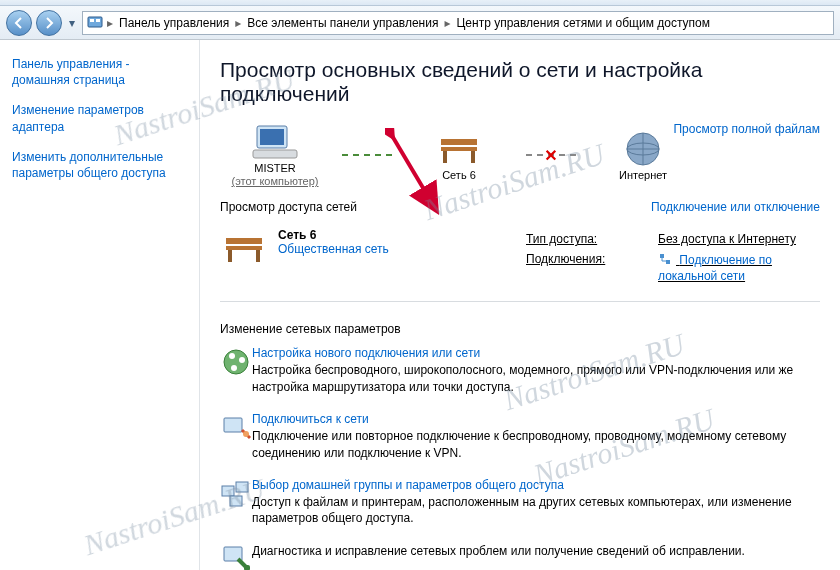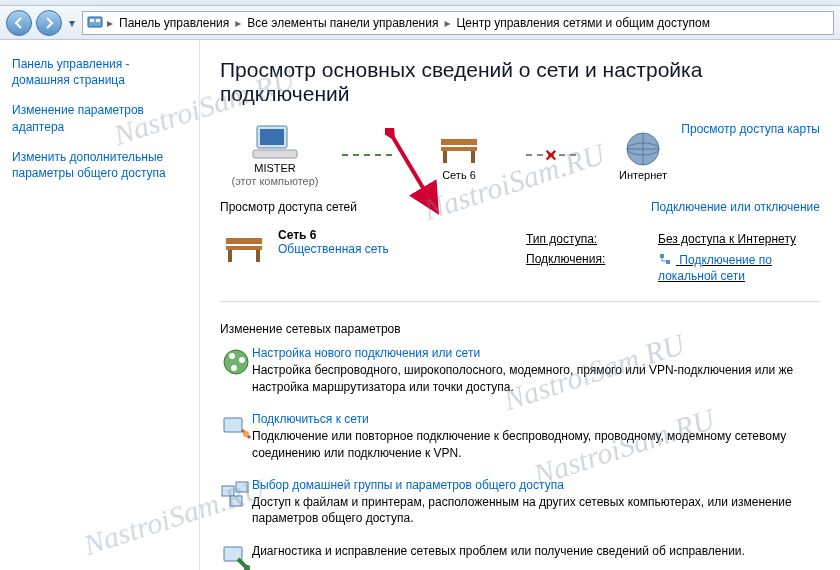--- a/index.html
+++ b/index.html
@@ -100,21 +100,21 @@
   .map-node {
     display: flex;
     flex-direction: column;
     align-items: center;
     width: 110px;
     font-size: 11px;
     color: #000;
     text-align: center;
     line-height: 1.2;
   }
-  .map-node .sub { color: #666; }
+  .map-node .sub { color: #666; text-decoration: underline; }
   .map-link-line {
     width: 50px;
     border-top: 2px dashed #4a8c3a;
     position: relative;
   }
   .map-link-line.broken {
     border-top-color: #888;
   }
   .map-link-x {
     position: absolute;
@@ -275,21 +275,21 @@
       <div class="map-node">
         <div class="map-icon">
           <svg width="40" height="40" viewBox="0 0 40 40">
               <circle cx="20" cy="20" r="16" fill="#8aa8c8" stroke="#5a7a9a"></circle>
               <ellipse cx="20" cy="20" rx="16" ry="6" fill="none" stroke="#5a7a9a"></ellipse>
               <path d="M20 4 v32 M4 20 h32" stroke="#5a7a9a"></path>
             </svg>
         </div>
         <div>Интернет</div>
       </div>
-      <a href="#" class="full-map-link link">Просмотр доступа карты</a>
+      <a href="#" class="full-map-link link">Просмотр полной файлам</a>
     </div>
 
     <svg class="red-arrow" width="60" height="90">
       <defs>
           <marker id="ah" markerWidth="8" markerHeight="8" refX="6" refY="4" orient="auto">
             <path d="M0,0 L8,4 L0,8 z" fill="#d00030"></path>
           </marker>
         </defs>
       <line x1="6" y1="6" x2="50" y2="80" stroke="#d00030" stroke-width="4" marker-start="url(#ah)" marker-end="url(#ah)"></line>
     </svg>

